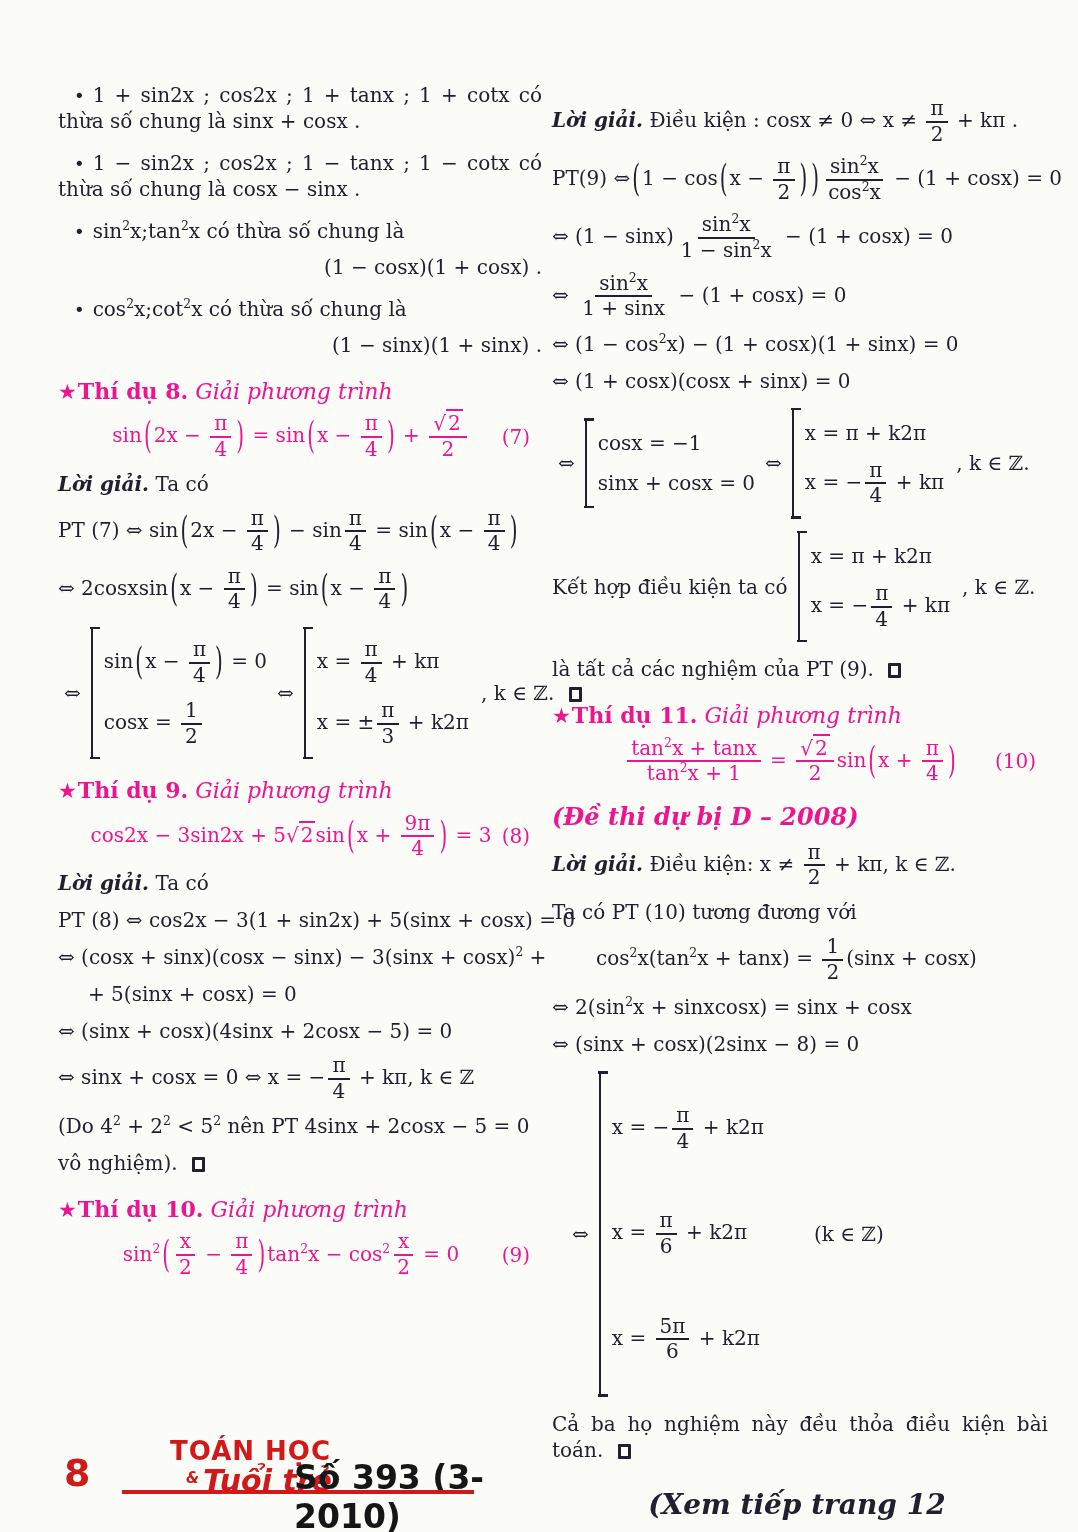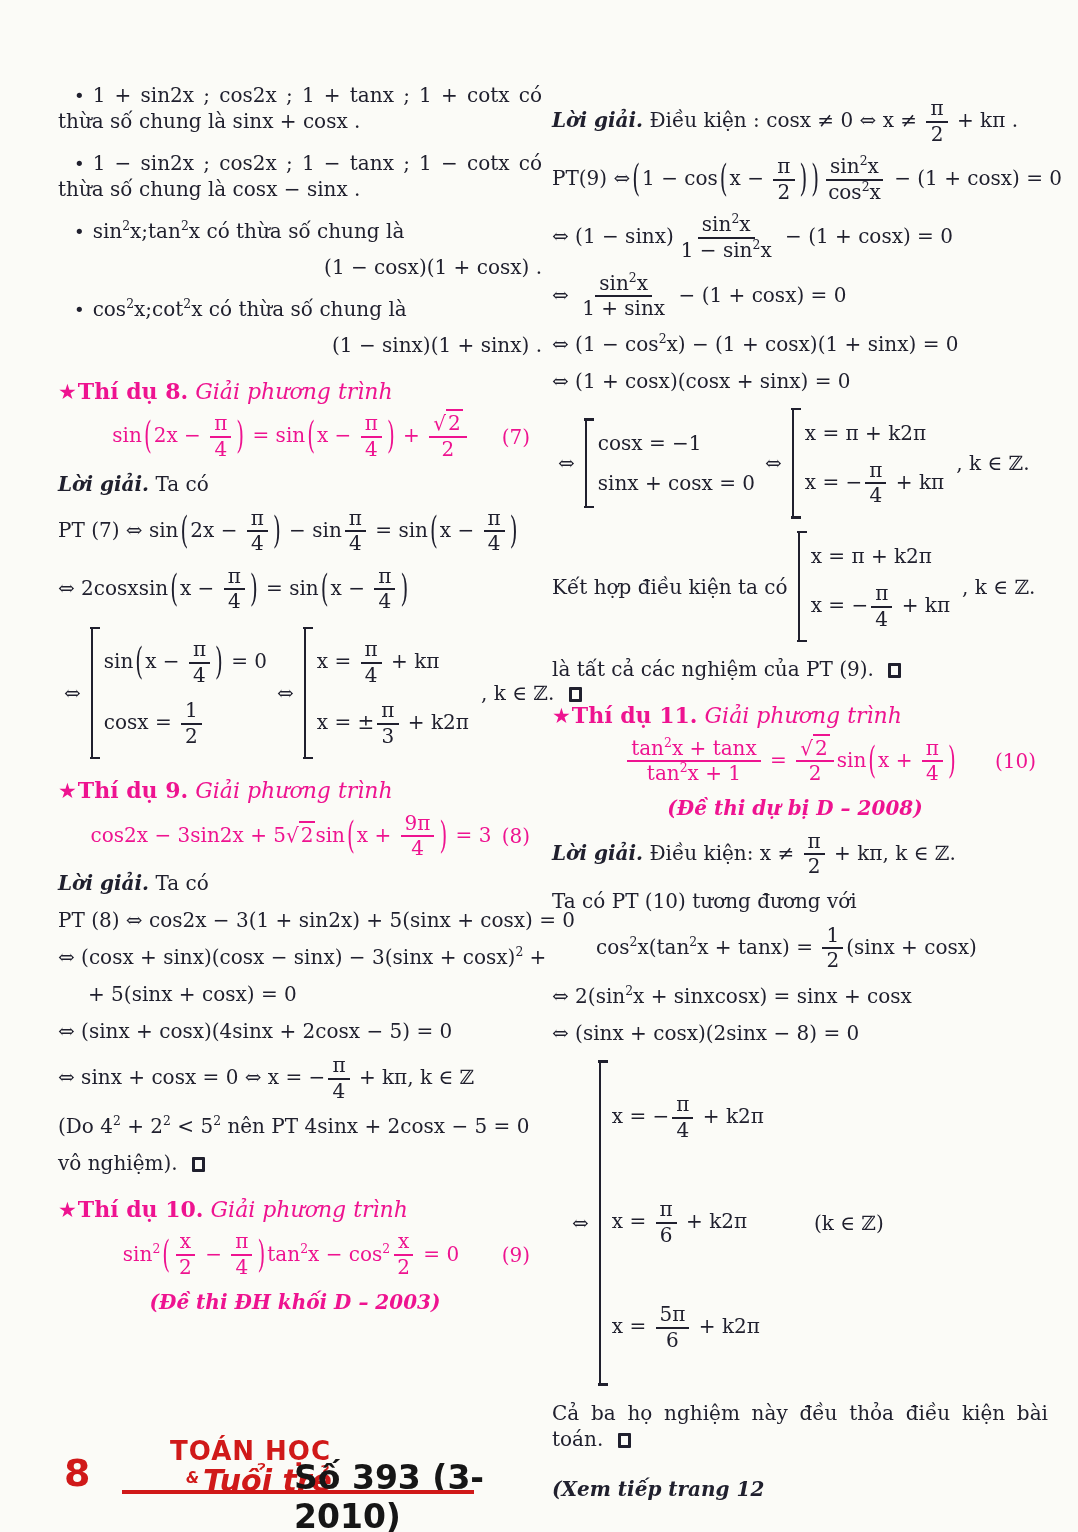--- a/index.html
+++ b/index.html
@@ -19,21 +19,21 @@
 
   
   .exhead{color:var(--pink);font-size:22px;margin:20px 0 8px 0;line-height:1.2;}
   .star{font-family:"DejaVu Sans",sans-serif;font-size:21px;margin-right:1px;}
   .exlabel{font-weight:700;}
   .extitle{font-style:italic;margin-left:7px;}
 
   
   .deq{position:relative;text-align:center;color:var(--pink);margin:8px 18px 10px 0;white-space:nowrap;}
   .eqtag{position:absolute;right:-6px;top:50%;transform:translateY(-50%);}
-  .src{color:var(--pink);font-weight:700;font-style:italic;text-align:center;font-size:20px;margin:10px 10px 6px 0;}
+  .src{color:var(--pink);font-weight:700;font-style:italic;text-align:left;font-size:24px;margin:16px 10px 6px 0;}
 
   .solhead{margin:10px 0 4px 0;white-space:nowrap;}
   .lgi{font-weight:700;font-style:italic;}
   .mline{white-space:nowrap;margin:11px 0;}
   .mtext{margin:10px 0;text-align:justify;}
   .indent1{padding-left:30px;}
   .indent2{padding-left:44px;}
 
   
   .fr{display:inline-flex;flex-direction:column;align-items:center;vertical-align:middle;
@@ -53,21 +53,21 @@
   .cases{position:relative;display:inline-flex;flex-direction:column;justify-content:center;
          border-left:2.5px solid currentColor;padding:3px 0 3px 11px;margin:0 4px;}
   .cases::before,.cases::after{content:"";position:absolute;left:-2.5px;width:10px;height:2.5px;background:currentColor;}
   .cases::before{top:-2px;}
   .cases::after{bottom:-2px;}
   .cases .mline{margin:7px 0;}
   .cases-tall .mline{margin:29px 0;}
   .tail{margin-left:8px;}
   .sysnote{margin-left:46px;}
 
-  .xemtiep{font-style:italic;font-weight:700;font-size:20px;text-align:left;margin-top:24px;padding-right:6px;}
+  .xemtiep{font-style:italic;font-weight:700;font-size:28px;text-align:center;margin-top:24px;padding-right:6px;}
 
   
   .footer{position:absolute;left:58px;top:1434px;width:470px;height:82px;}
   .pagenum{position:absolute;left:6px;top:20px;font-family:"DejaVu Sans",sans-serif;
            font-weight:700;font-size:38px;color:var(--red);line-height:1;}
   .brand{position:absolute;left:112px;top:4px;color:var(--red);font-family:"DejaVu Sans",sans-serif;font-weight:700;}
   .brand1{font-size:26px;letter-spacing:1px;line-height:1;}
   .brand2{font-size:30px;font-style:italic;line-height:1;margin:2px 11px 0 30px;}
   .amp{font-size:15px;vertical-align:8px;margin:0 4px 0 -14px;}
   .issue{position:absolute;left:236px;top:24px;font-family:"DejaVu Sans",sans-serif;
@@ -193,21 +193,20 @@
             <span class="de">2</span>
           </span> − <span class="fr">
             <span class="nu">π</span>
             <span class="de">4</span>
           </span><span class="bp">)</span>tan<sup>2</sup>x − cos<sup>2</sup><span class="fr">
             <span class="nu">x</span>
             <span class="de">2</span>
           </span> = 0</span>
       <span class="eqtag">(9)</span>
     </div>
-    <div class="src">(Đề thi ĐH khối D – 2003)</div>
   </div>
 
   <div class="col col-right">
 
     <div class="solhead">
       <span class="lgi">Lời giải.</span>
       <span class="cond">Điều kiện :  cosx ≠ 0 ⇔ x ≠ <span class="fr">
             <span class="nu">π</span>
             <span class="de">2</span>
           </span> + kπ .</span>

